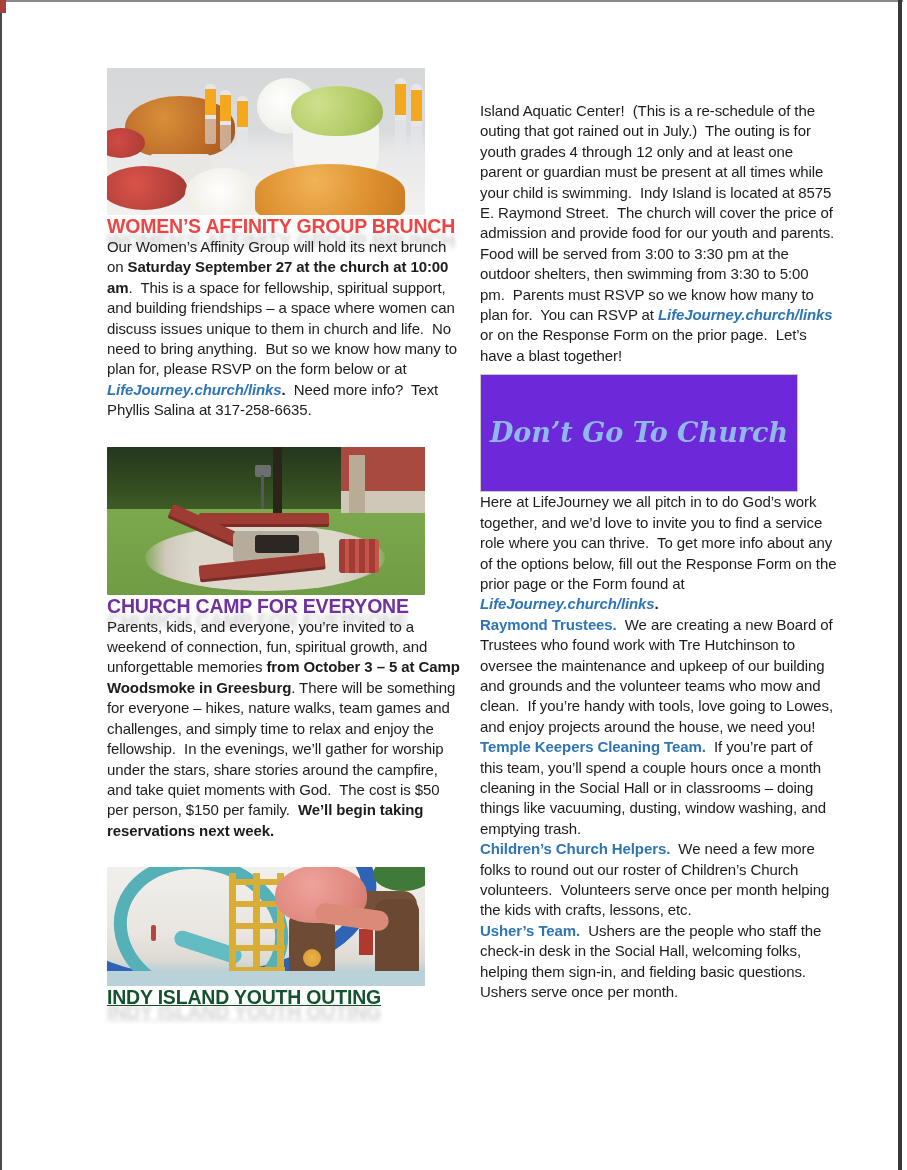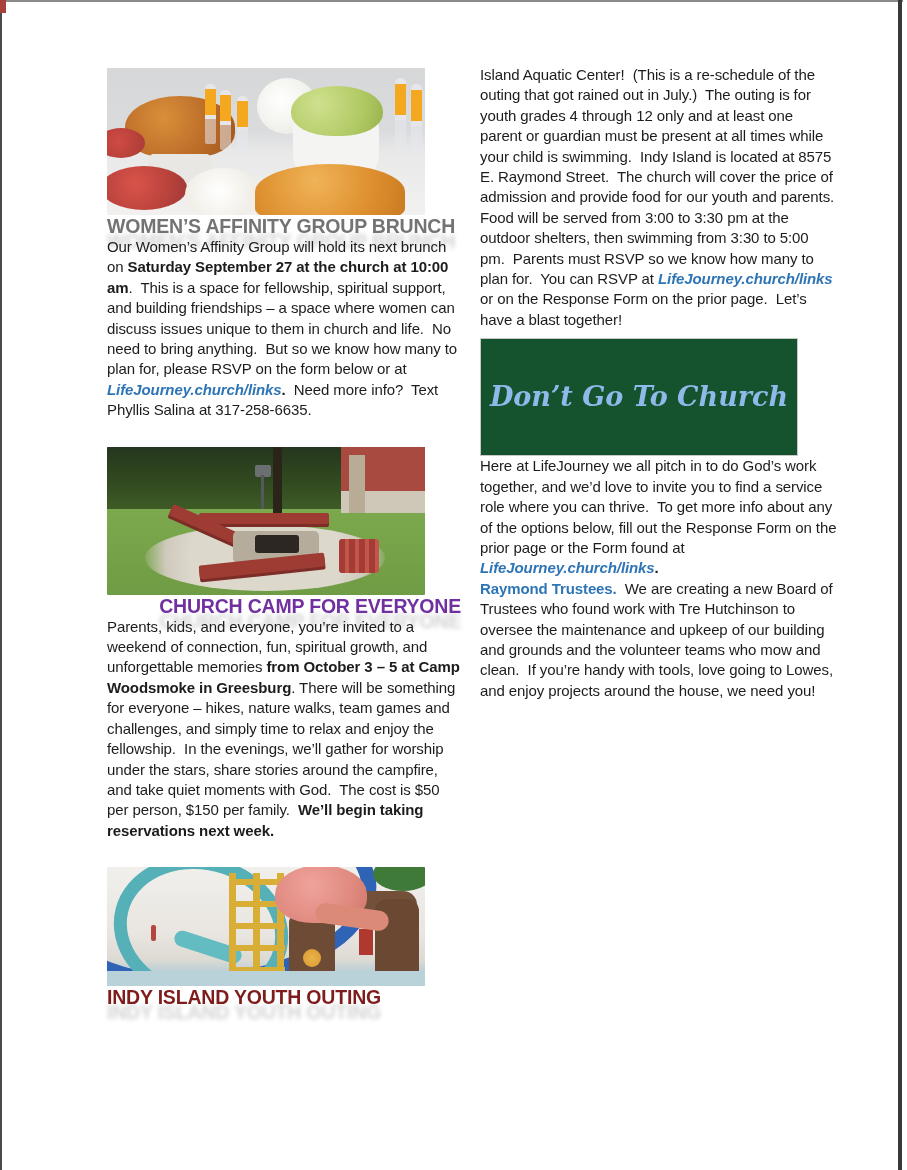--- a/index.html
+++ b/index.html
@@ -20,23 +20,23 @@
   p.body{font-size:15px;line-height:20.4px;letter-spacing:-0.1px;margin:0;white-space:pre-wrap;}
   .run-b{font-weight:bold;}
   .run-link{color:#2E75B6;font-weight:bold;font-style:italic;}
   .run-lead{color:#2E75B6;font-weight:bold;}
   sup.run-sup{font-size:10px;line-height:0;}
 
   h2.section{
     margin:0;font-size:19.5px;font-weight:bold;letter-spacing:-0.2px;line-height:22px;
     text-shadow:0 15px 4px rgba(120,120,120,0.33);
   }
-  .h-green{color:#737373;}
-  .h-purple{color:#7030A0;text-align:right;}
-  .h-red{color:#7f1d1d;}
+  .h-green{color:#ef4444;}
+  .h-purple{color:#7030A0;}
+  .h-red{color:#14532d;text-decoration:underline;}
 
   
   .photo{position:relative;width:318px;overflow:hidden;border-radius:1px;}
   .photo *{position:absolute;}
 
   
   #photo-brunch{height:147px;margin-top:68px;
     background:linear-gradient(180deg,#d6d7d9 0%,#dadbdd 42%,#e9e9e9 58%,#f2f1f0 100%);}
   .food-mound{left:18px;top:28px;width:110px;height:62px;border-radius:50% 50% 40% 40%;
     background:radial-gradient(circle at 35% 35%,#d98f3a,#b96a27 60%,#a05620);}
@@ -96,29 +96,29 @@
   .rock-right{right:6px;top:32px;width:44px;height:86px;background:#6b4832;border-radius:12px;}
   .rock-top{right:8px;top:24px;width:116px;height:28px;background:#73503a;border-radius:14px;}
   .starfish{left:196px;top:82px;width:18px;height:18px;border-radius:50%;
     background:radial-gradient(circle,#e9b24a,#d89a30);}
   .palm{right:-8px;top:-10px;width:60px;height:34px;border-radius:50%;background:#3f7a38;}
   .red-door{left:252px;top:62px;width:14px;height:26px;background:#b0392f;}
   .swimmer{left:44px;top:58px;width:5px;height:16px;background:#b5483e;border-radius:2px;}
   .pool-deck{left:0;top:104px;width:318px;height:15px;background:#b9d2d9;}
 
   
-  .banner{width:316px;height:116px;background:#14532d;border:1px solid #c8c8c8;margin-top:8px;
+  .banner{width:316px;height:116px;background:#6d28d9;border:1px solid #c8c8c8;margin-top:8px;
     display:flex;flex-direction:column;align-items:center;justify-content:center;}
   .banner-script{font-family:"DejaVu Serif",serif;font-style:italic;font-weight:bold;
     font-size:27px;color:#8FB9EA;line-height:30px;}
   .banner-caps{font-weight:800;font-size:29px;letter-spacing:1.5px;color:#9DC3E6;line-height:30px;margin-top:-2px;}
 
   
   .mt3{margin-top:3px;} .mt6{margin-top:6px;} .mt8{margin-top:8px;} .mt9{margin-top:9px;}
-  .mt14{margin-top:14px;} .pt70{padding-top:65px;}
+  .mt14{margin-top:14px;} .pt70{padding-top:101px;}
 </style>
 </head>
 <body>
 
 <div class="edge-top"></div>
 <div class="edge-left"></div>
 <div class="edge-right"></div>
 <div class="corner-mark"></div>
 
 <div class="col col-left">
@@ -188,14 +188,17 @@
 
   <p class="body"><span>Island Aquatic Center!  (This is a re-schedule of the outing that got rained out in July.)  The outing is for youth grades 4 through 12 only and at least one parent or guardian must be present at all times while your child is swimming.  Indy Island is located at 8575 E. Raymond Street.  The church will cover the price of admission and provide food for our youth and parents.  Food will be served from 3:00 to 3:30 pm at the outdoor shelters, then swimming from 3:30 to 5:00 pm.  Parents must RSVP so we know how many to plan for.  You can RSVP at </span><span class="run-link">LifeJourney.church/links</span><span> or on the Response Form on the prior page.  Let’s have a blast together!</span></p>
 
   <div class="banner">
     <div class="banner-script">Don’t Go To Church</div>
   </div>
 
   <p class="body mt14"><span>Here at LifeJourney we all pitch in to do God’s work together, and we’d love to invite you to find a service role where you can thrive.  To get more info about any of the options below, fill out the Response Form on the prior page or the Form found at </span><span class="run-link">LifeJourney.church/links</span><span class="run-b">.</span></p>
 
   <p class="body mt9"><span class="run-lead">Raymond Trustees.</span><span>  We are creating a new Board of Trustees who found work with Tre Hutchinson to oversee the maintenance and upkeep of our building and grounds and the volunteer teams who mow and clean.  If you’re handy with tools, love going to Lowes, and enjoy projects around the house, we need you!</span></p>
+  <p class="body mt9"><span class="run-lead">Temple Keepers Cleaning Team.</span><span>  If you’re part of this team, you’ll spend a couple hours once a month cleaning in the Social Hall or in classrooms – doing things like vacuuming, dusting, window washing, and emptying trash.</span></p>
+  <p class="body mt9"><span class="run-lead">Children’s Church Helpers.</span><span>  We need a few more folks to round out our roster of Children’s Church volunteers.  Volunteers serve once per month helping the kids with crafts, lessons, etc.</span></p>
+  <p class="body mt9"><span class="run-lead">Usher’s Team.</span><span>  Ushers are the people who staff the check-in desk in the Social Hall, welcoming folks, helping them sign-in, and fielding basic questions.  Ushers serve once per month.</span></p>
 
 </div>
 
 </body></html>

